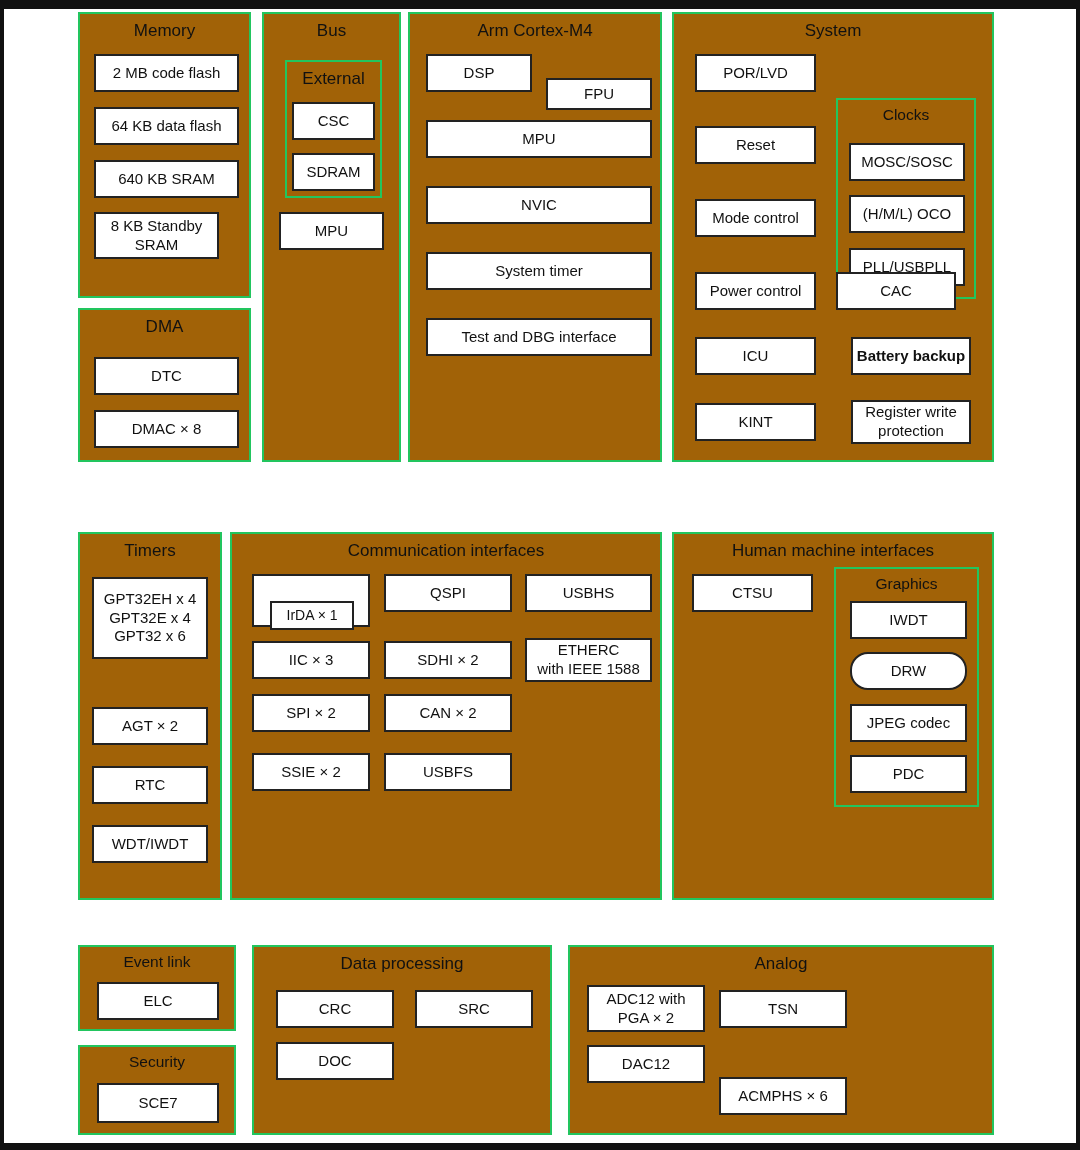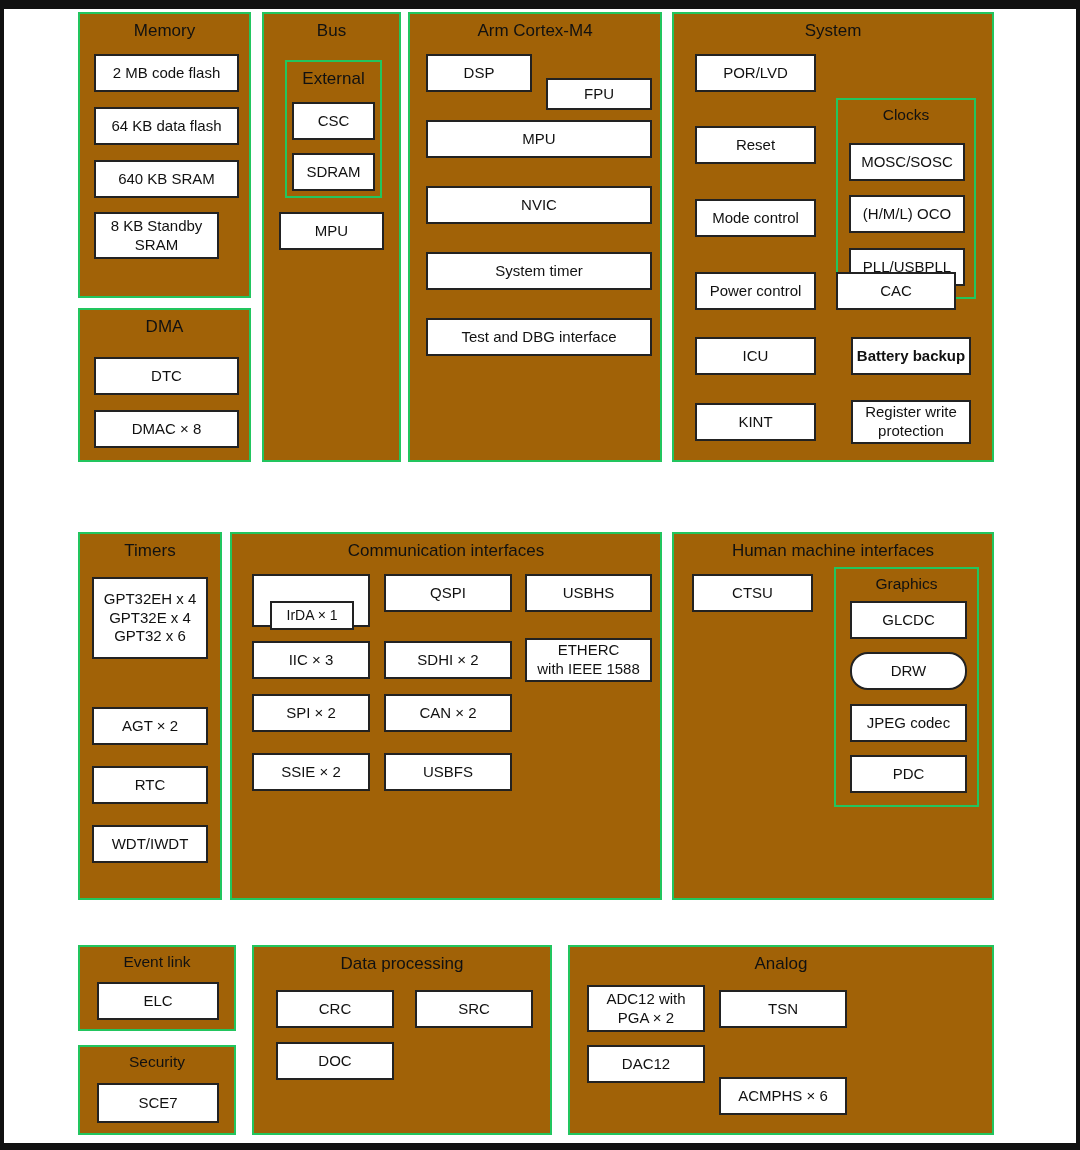--- a/index.html
+++ b/index.html
@@ -147,21 +147,21 @@
     <div class="box" style="left:20px;top:219px;width:118px;height:38px;">SSIE × 2</div>
     <div class="box" style="left:152px;top:219px;width:128px;height:38px;">USBFS</div>
   </div>
 
   <div class="group" style="left:668px;top:523px;width:322px;height:368px;">
     <div class="group-title">Human machine interfaces</div>
     <div class="box" style="left:18px;top:40px;width:121px;height:38px;">CTSU</div>
 
     <div class="group" style="left:160px;top:33px;width:145px;height:240px;">
       <div class="group-title small">Graphics</div>
-      <div class="box" style="left:14px;top:32px;width:117px;height:38px;">GLCDC</div>
+      <div class="box" style="left:14px;top:32px;width:117px;height:38px;">IWDT</div>
       <div class="box" style="left:14px;top:83px;width:117px;height:38px;border-radius:18px;">DRW</div>
       <div class="box" style="left:14px;top:135px;width:117px;height:38px;">JPEG codec</div>
       <div class="box" style="left:14px;top:186px;width:117px;height:38px;">PDC</div>
     </div>
   </div>
 
   <div class="group" style="left:74px;top:936px;width:158px;height:86px;">
     <div class="group-title small">Event link</div>
     <div class="box" style="left:17px;top:35px;width:122px;height:38px;">ELC</div>
   </div>

